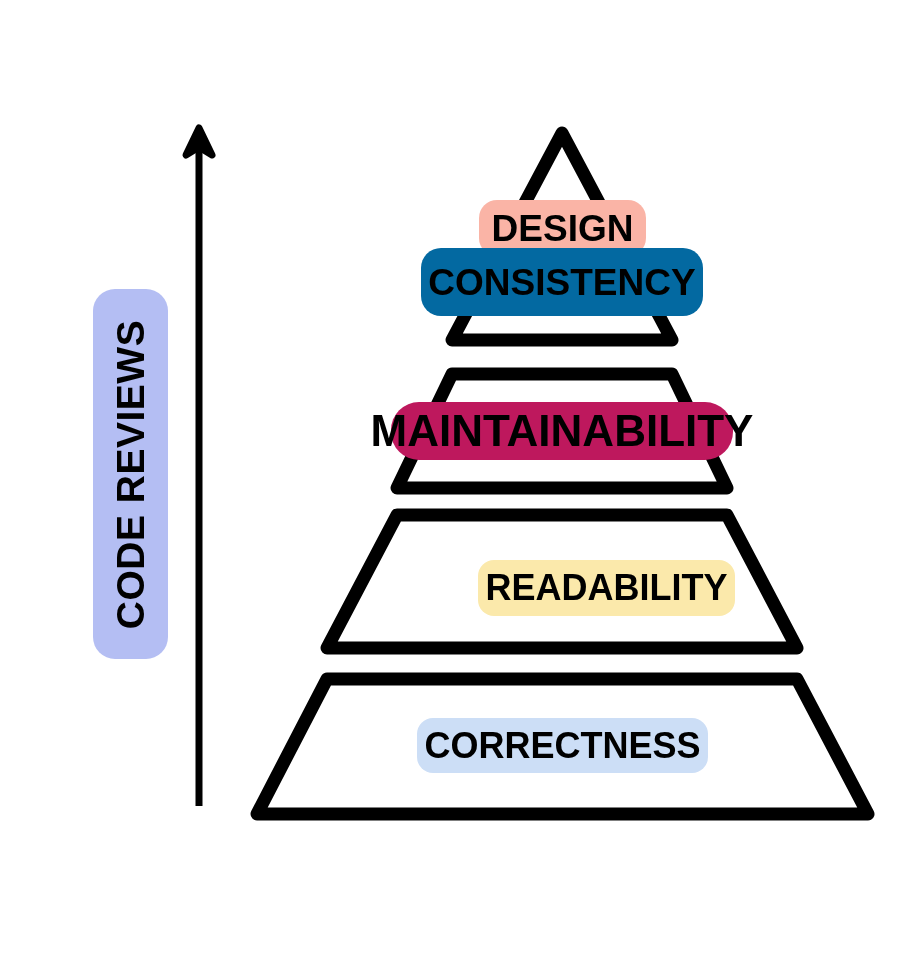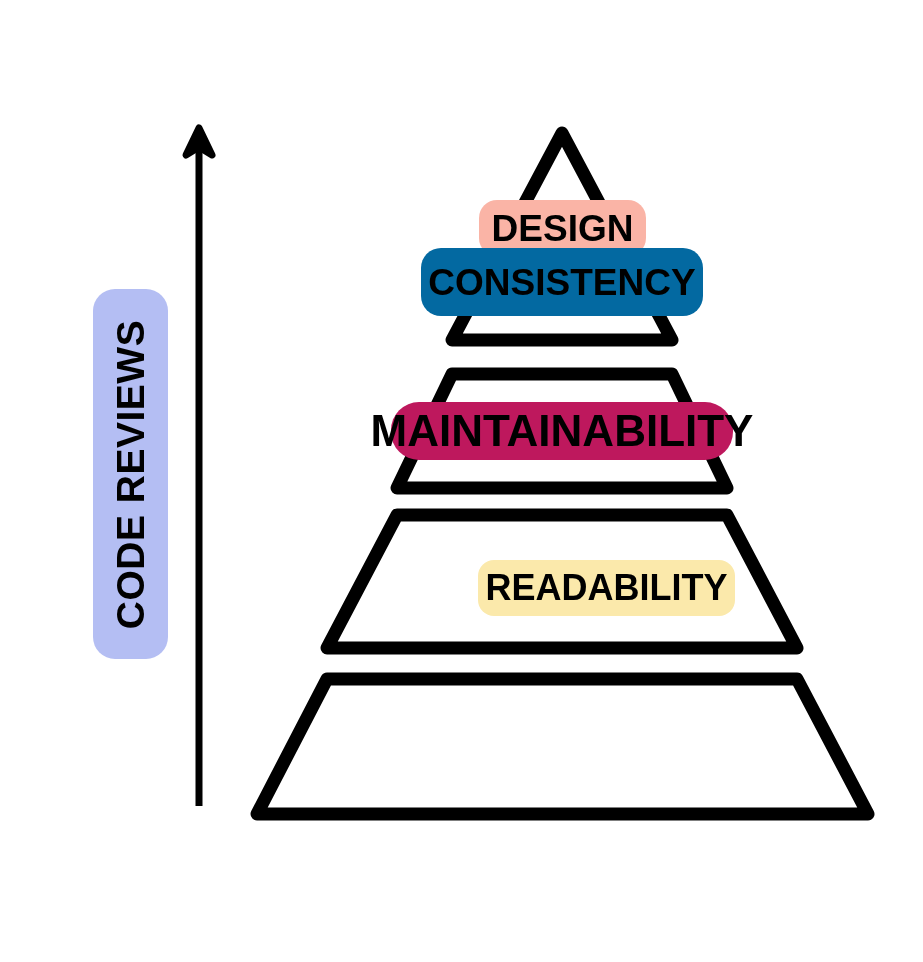--- a/index.html
+++ b/index.html
@@ -139,14 +139,15 @@
   </div>
 
   <div class="tier-label hl-design">DESIGN</div>
 
   <div class="tier-label hl-consistency">CONSISTENCY</div>
 
   <div class="tier-label hl-maintainability">MAINTAINABILITY</div>
 
   <div class="tier-label hl-readability">READABILITY</div>
 
+  <div class="tier-label hl-correctness">CORRECTNESS</div>
 
 </div>
 
 </body></html>

